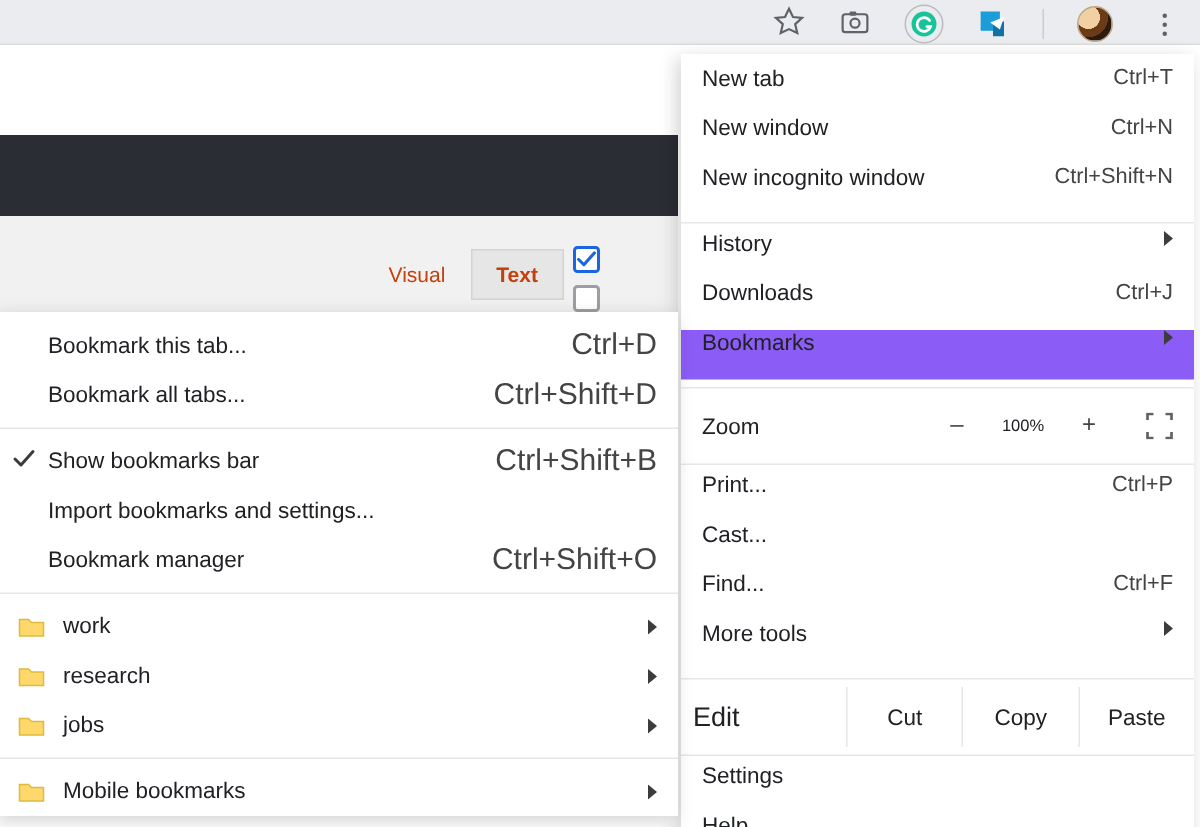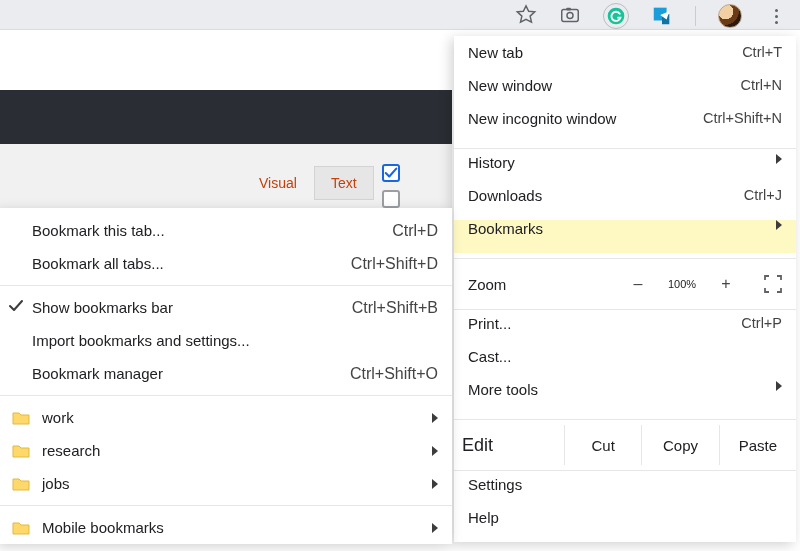--- a/index.html
+++ b/index.html
@@ -13,50 +13,50 @@
   .avatar { width:24px; height:24px; border-radius:50%; background: radial-gradient(circle at 30% 30%, #f3d0a4 0 35%, #6b3b17 36% 60%, #2a1a0f 61% 100%); border:1px solid #bda88a; }
   .dots { width:24px; height:24px; border-radius:50%; display:flex; flex-direction:column; align-items:center; justify-content:center; gap:3px; }
   .dots span { width:3px; height:3px; background:#5f6368; border-radius:50%; }
 
   
   .page-white { position:absolute; top:30px; left:0; right:0; height:60px; background:#fff; }
   .page-dark  { position:absolute; top:90px; left:0; width:452px; height:54px; background:#2a2d33; }
   .page-body  { position:absolute; top:144px; left:0; width:452px; height:70px; background:#f1f1f1; border-bottom:1px solid #e2e2e2; }
   .tabs { position:absolute; top:166px; left:242px; display:flex; }
   .tab { padding:8px 16px; font-size:14px; color:#c2410c; border:1px solid transparent; }
-  .tab.sel { background:#e6e6e7; border-color:#d3d3d3; }
+  .tab.sel { background:#e6e6e7; border-color:#d3d3d3;font-weight:bold; }
   .checks { position:absolute; top:164px; left:382px; display:flex; flex-direction:column; gap:8px; }
   .chk { width:18px; height:18px; border:2px solid #9b9ea3; border-radius:3px; display:flex; align-items:center;justify-content:center; background:#fff; }
   .chk.on { border-color:#1a66e0; }
   .chk.on svg { display:block; }
   .chk svg { display:block; }
 
   
   .main-menu { position:absolute; top:36px; right:4px; width:342px; background:#fff; box-shadow:-3px 3px 12px rgba(0,0,0,.18); padding-top:8px; }
   .mi { display:flex; height:33px; padding:0 14px; font-size:15px; cursor:default; }
   .mi .lab { flex:1; }
   .mi .cut { color:#444; font-size:14.5px; }
   .mi .arr { margin-left:8px; display:flex; }
-  .mi.hover { background:#fef9c3; }
+  .mi.hover { background:#8b5cf6; }
   .msep { height:1px; background:#e6e6e6; margin:5px 0; }
   .zoom-row { display:flex; align-items:center; height:40px; padding:0 14px;justify-content:flex-end; }
   .zoom-row .lab { flex:1; font-size:15px; }
   .zoom-ctrls { display:flex; align-items:center; gap:2px; }
   .zbtn { width:32px; text-align:center; font-size:16px; color:#444; }
   .zval { width:52px; text-align:center; font-size:11px; }
   .full { margin-left:22px; display:flex; }
   .edit-row { display:flex; align-items:center; height:40px; }
   .edit-row .lab { width:110px; padding-left:8px; font-size:18px; }
   .edit-row .cell { flex:1; text-align:center; font-size:15px; border-left:1px solid #e6e6e6; height:100%; display:flex; align-items:center; justify-content:center; }
 
   
   .sub-menu { position:absolute; top:208px; left:0; width:452px; background:#fff; box-shadow:-3px 3px 12px rgba(0,0,0,.18); padding-top:6px; }
   .si { display:flex; align-items:center; height:33px; padding:0 14px 0 32px; font-size:15px; position:relative; }
   .si .lab { flex:1; }
-  .si .cut { color:#444; font-size:16px; }
+  .si .cut { color:#444; font-size:20px; }
   .si .check { position:absolute; left:8px; top:8px; }
   .ssep { height:1px; background:#e6e6e6; margin:5px 0; }
   .folder-ico { width:18px; height:14px; margin-right:12px; margin-left:-20px; }
   .si .arr { margin-left:8px; display:flex; }
 </style>
 </head>
 <body>
 
 <svg width="0" height="0" style="position:absolute">
   <defs>
@@ -187,20 +187,24 @@
   </div>
   <div class="msep"></div>
   <div class="mi">
       <span class="lab">Print...</span>
       <span class="cut">Ctrl+P</span>
     </div>
   <div class="mi">
       <span class="lab">Cast...</span>
     </div>
   <div class="mi">
+      <span class="lab">Find...</span>
+      <span class="cut">Ctrl+F</span>
+    </div>
+  <div class="mi">
       <span class="lab">More tools</span>
       <span class="arr">
         <svg width="6" height="10">
           <use href="#arr-r"></use>
         </svg>
       </span>
     </div>
   <div class="msep"></div>
   <div class="edit-row">
     <span class="lab">Edit</span>

